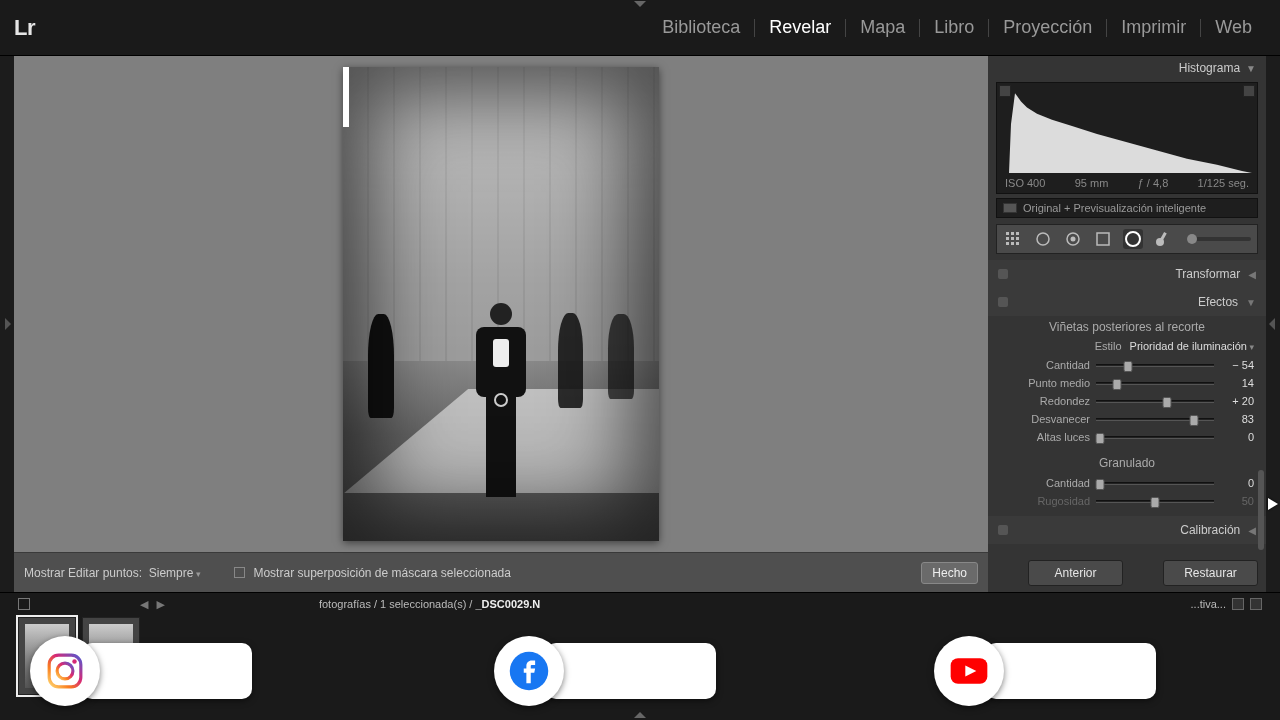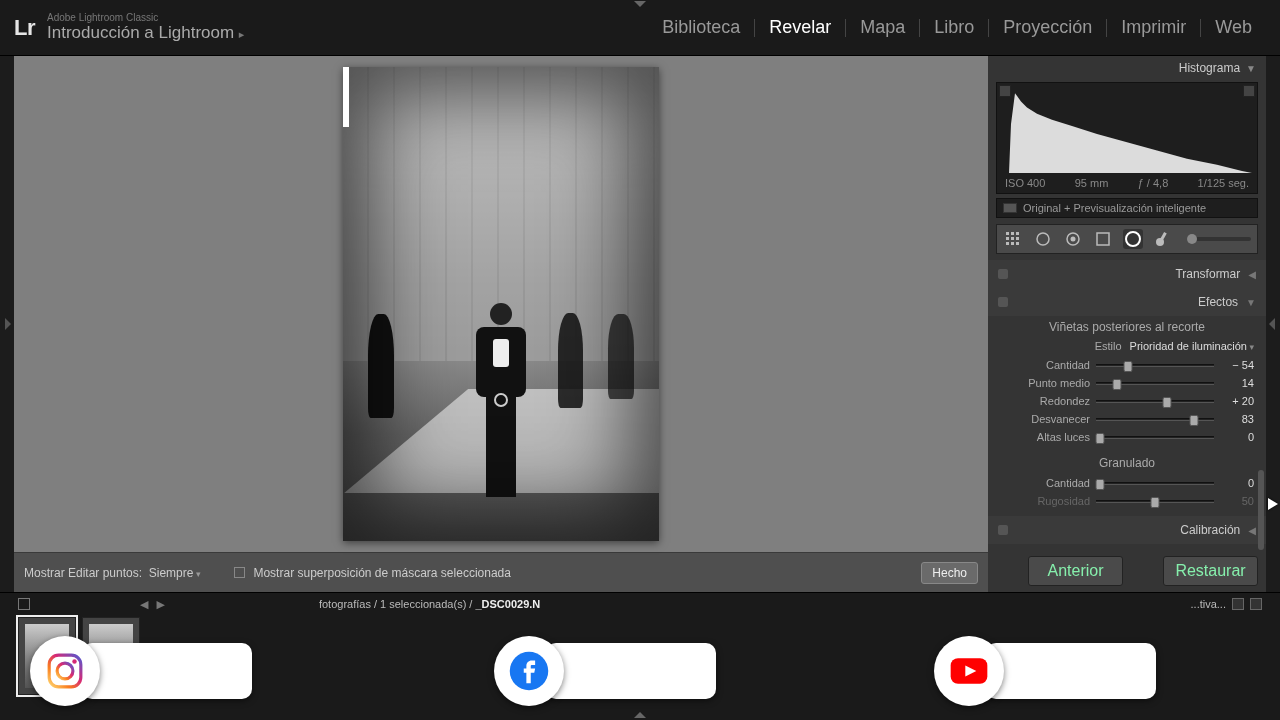--- a/index.html
+++ b/index.html
@@ -81,21 +81,21 @@
   .row .slider .knob{position:absolute;top:-4px;width:9px;height:11px;background:#aaa;border:1px solid #555;border-radius:2px;transform:translateX(-50%);}
   .row .val{ width:40px; text-align:right; color:#ddd; font-size:11px;}
   .styleRow{display:flex;align-items:center;justify-content:flex-end;padding:2px 12px 4px 0;font-size:11px;}
   .styleRow .lbl{color:#aaa;margin-right:8px;}
   .styleRow .val{color:#ddd;}
   .styleRow .val::after{content:" ▾";font-size:9px;color:#888;}
   .panel-scroll{flex:1;overflow:hidden;position:relative;}
   .panel-scroll .sb{position:absolute;right:2px;top:210px;width:6px;height:80px;background:#555;border-radius:3px;}
   
   .panel-btns{display:flex;gap:8px;padding:6px 8px;}
-  .pbtn{flex:1;background:#4a4a4a;border:1px solid #222;border-radius:3px;text-align:center;padding:5px 0;color:#86efac;font-size:16px;cursor:pointer;margin-left:32px;}
+  .pbtn{flex:1;background:#4a4a4a;border:1px solid #222;border-radius:3px;text-align:center;padding:5px 0;color:#e5e5e5;font-size:12px;cursor:pointer;margin-left:32px;}
   
   .filmstrip{height:128px;background:#1a1a1a;border-top:1px solid #000;position:relative;}
   .fs-info{height:22px;display:flex;align-items:center;color:#bbb;font-size:11px;padding:0 18px;}
   .fs-info .grid-ic{width:12px;height:12px;border:1px solid #777;margin-right:6px;}
   .fs-info .arrow{color:#777;margin:0 4px;}
   .fs-info .fname{color:#eee;font-weight:600;}
   .fs-info .right-ctl{margin-left:auto;display:flex;align-items:center;gap:6px;}
   .fs-info .right-ctl .box{width:12px;height:12px;border:1px solid #666;background:#333;}
   .thumbs{display:flex;align-items:flex-start;height:80px;padding:2px 18px;gap:6px;}
   .thumb{width:58px;height:78px;background:#444;border:1px solid #222;position:relative;}
@@ -110,24 +110,20 @@
   .pill{height:56px;background:#fff;border-radius:10px;min-width:170px;box-shadow:0 2px 6px rgba(0,0,0,0.5);}
   .s1{left:30px;bottom:14px;} .s2{left:494px;bottom:14px;} .s3{left:934px;bottom:14px;}
   .cursor{position:absolute;right:2px;top:498px;width:0;height:0;border-left:10px solid #fff;border-top:6px solid transparent;border-bottom:6px solid transparent;filter:drop-shadow(0 0 1px #000);}
 </style>
 </head>
 <body>
 
 <div class="topbar">
   <div class="top-notch"></div>
   <div class="logo">Lr</div>
-  <div>
-    <div class="logo-sub">Adobe Lightroom Classic</div>
-    <div class="logo-title"><span>Introducción a Lightroom</span> <span style="font-size:11px;color:#777;">▸</span></div>
-  </div>
   <div class="modules">
     <div class="mod">Biblioteca</div>
       <div class="mod-sep"></div>
     <div class="mod active">Revelar</div>
       <div class="mod-sep"></div>
     <div class="mod">Mapa</div>
       <div class="mod-sep"></div>
     <div class="mod">Libro</div>
       <div class="mod-sep"></div>
     <div class="mod">Proyección</div>

